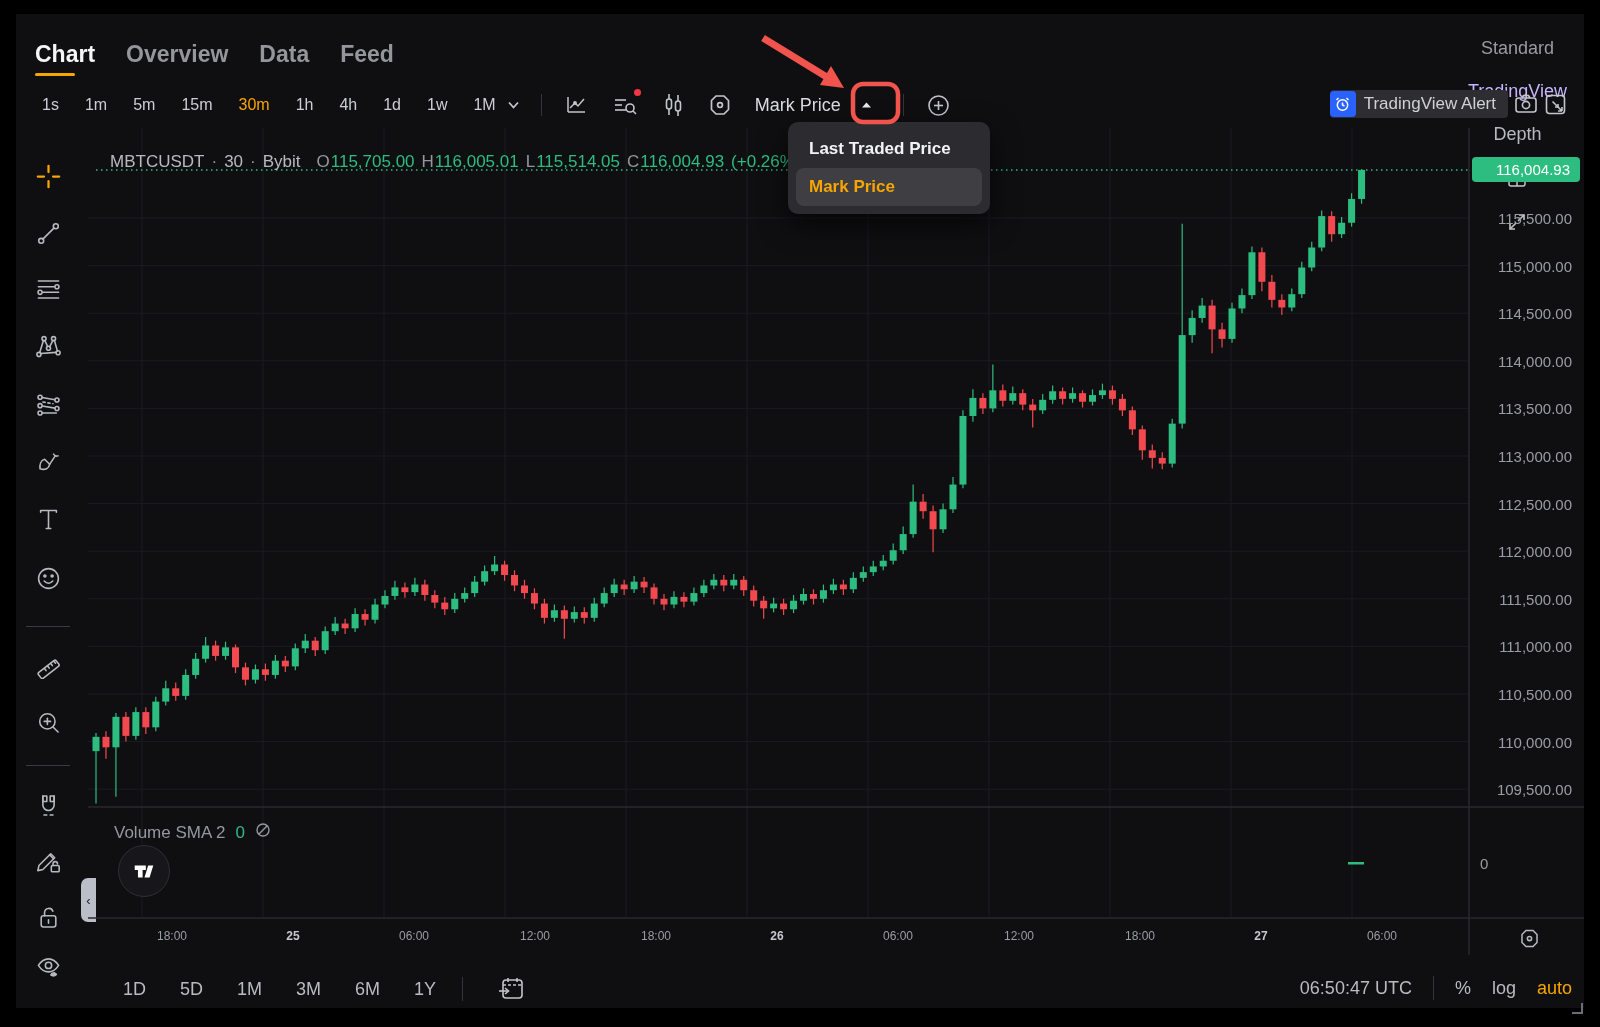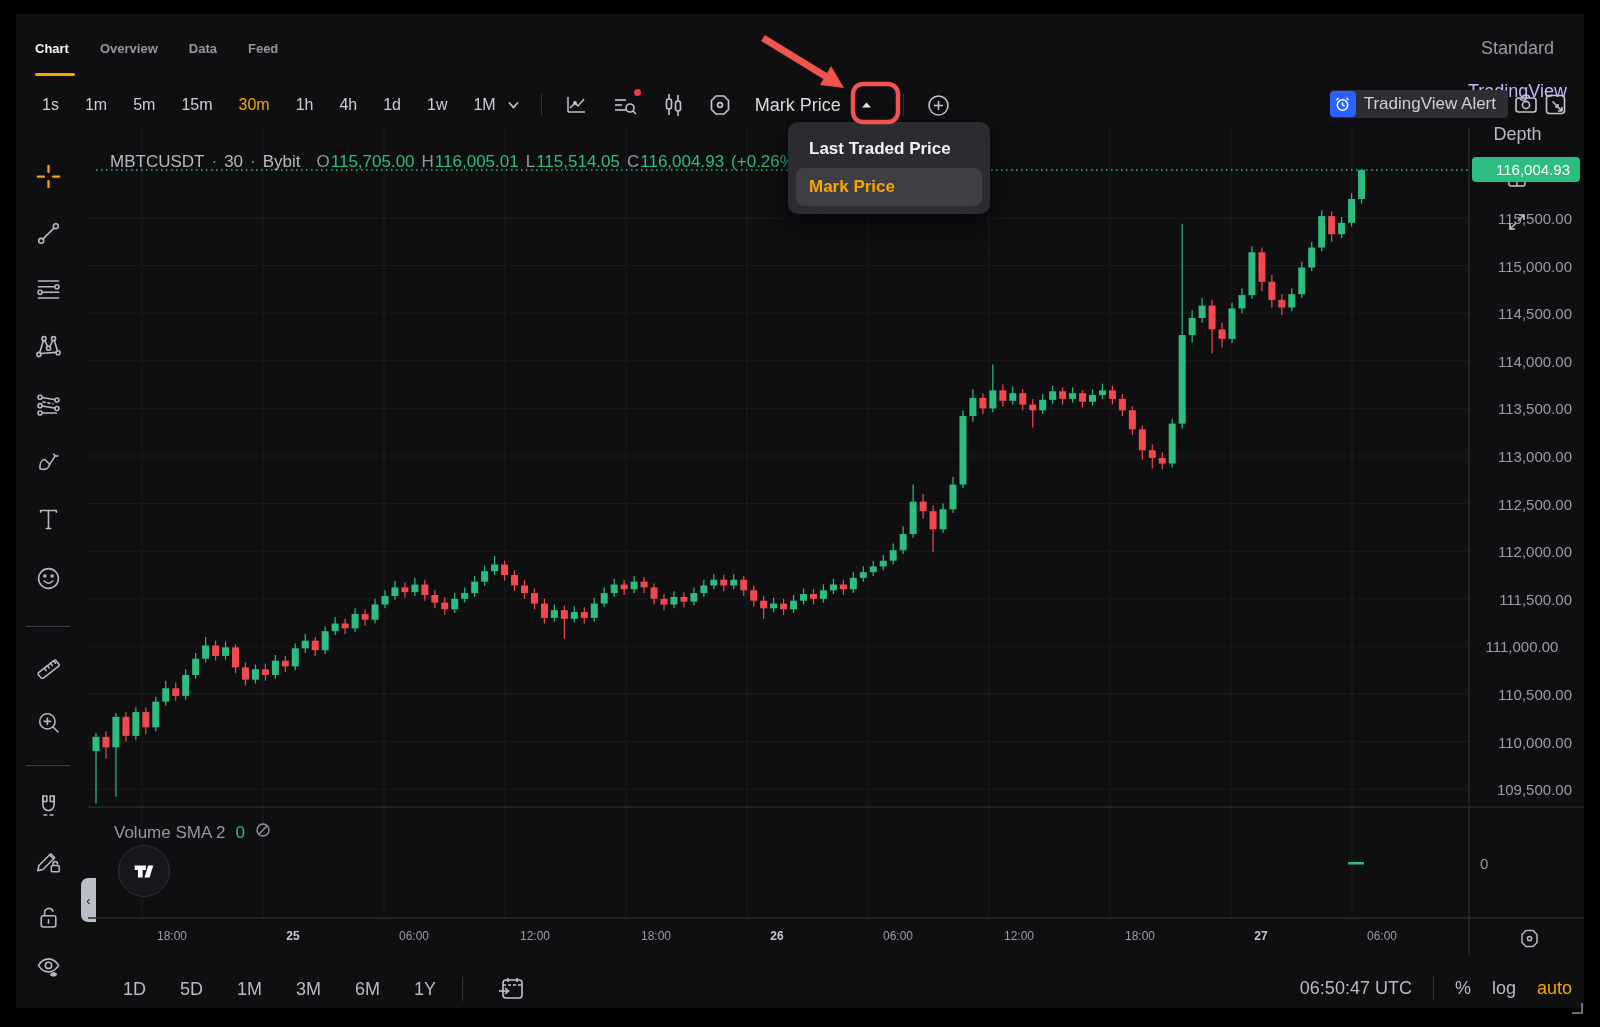--- a/index.html
+++ b/index.html
@@ -1,20 +1,20 @@
 <!DOCTYPE html>
 <html><head>
 <meta charset="utf-8">
 <style>
   html,body{margin:0;padding:0;background:#000;}
   .app{position:relative;width:1600px;height:1027px;background:#000;font-family:"Liberation Sans",sans-serif;overflow:hidden;}
   .panel{position:absolute;left:16px;top:14px;width:1568px;height:994px;background:#0f0f12;}
   .abs{position:absolute;}
   
-  .nav-tab{font-size:13px;font-weight:bold;color:#95969c;cursor:pointer;}
+  .nav-tab{font-size:23px;font-weight:bold;color:#95969c;cursor:pointer;}
   .nav-tab.active{color:#f5f5f6;}
   .nav-underline{position:absolute;height:3px;background:#f7a600;border-radius:2px;}
   .mode-link{font-size:18px;color:#b9bac0;}
   .mode-link.active{color:#c4b5fd;}
   .mode-link.dim{color:#9a9ba1;}
   
   .tf{font-size:16px;color:#cdced3;padding:0 2px;}
   .tf.active{color:#f7a600;text-align:right;}
   .tb-icon{color:#c3c5cb;display:inline-flex;align-items:center;justify-content:center;}
   .sep-v{width:1px;background:#34343a;}
@@ -628,21 +628,21 @@
   <div id="price-axis">
       <div class="price-label" style="left: 1472px; top: 210px;">115,500.00</div>
       <div class="price-label" style="left: 1472px; top: 257.6px;">115,000.00</div>
       <div class="price-label" style="left: 1472px; top: 305.2px;">114,500.00</div>
       <div class="price-label" style="left: 1472px; top: 352.8px;">114,000.00</div>
       <div class="price-label" style="left: 1472px; top: 400.4px;">113,500.00</div>
       <div class="price-label" style="left: 1472px; top: 448px;">113,000.00</div>
       <div class="price-label" style="left: 1472px; top: 495.6px;">112,500.00</div>
       <div class="price-label" style="left: 1472px; top: 543.2px;">112,000.00</div>
       <div class="price-label" style="left: 1472px; top: 590.8px;">111,500.00</div>
-      <div class="price-label" style="left: 1472px; top: 638.4px; text-align: center;">111,000.00</div>
+      <div class="price-label" style="left: 1472px; top: 638.4px;">111,000.00</div>
       <div class="price-label" style="left: 1472px; top: 686px;">110,500.00</div>
       <div class="price-label" style="left: 1472px; top: 733.6px;">110,000.00</div>
       <div class="price-label" style="left: 1472px; top: 781.2px;">109,500.00</div>
     </div>
   <div class="price-badge" style="left:1472px;top:157px;width:88px;height:25px;">116,004.93</div>
   <div class="price-label" style="left:1472px;top:855px;text-align:left;padding-left:8px;">0</div>
   <div class="abs" style="left:1518px;top:927px;color:#b7b9c0;">
     <svg width="23" height="23" viewBox="0 0 26 26" fill="none" stroke="currentColor" stroke-width="1.7">
         <path d="M9 4h8l4.5 4.5v9L17 22H9l-4.5-4.5v-9z"></path>
         <circle cx="13" cy="13" r="2.4"></circle>

